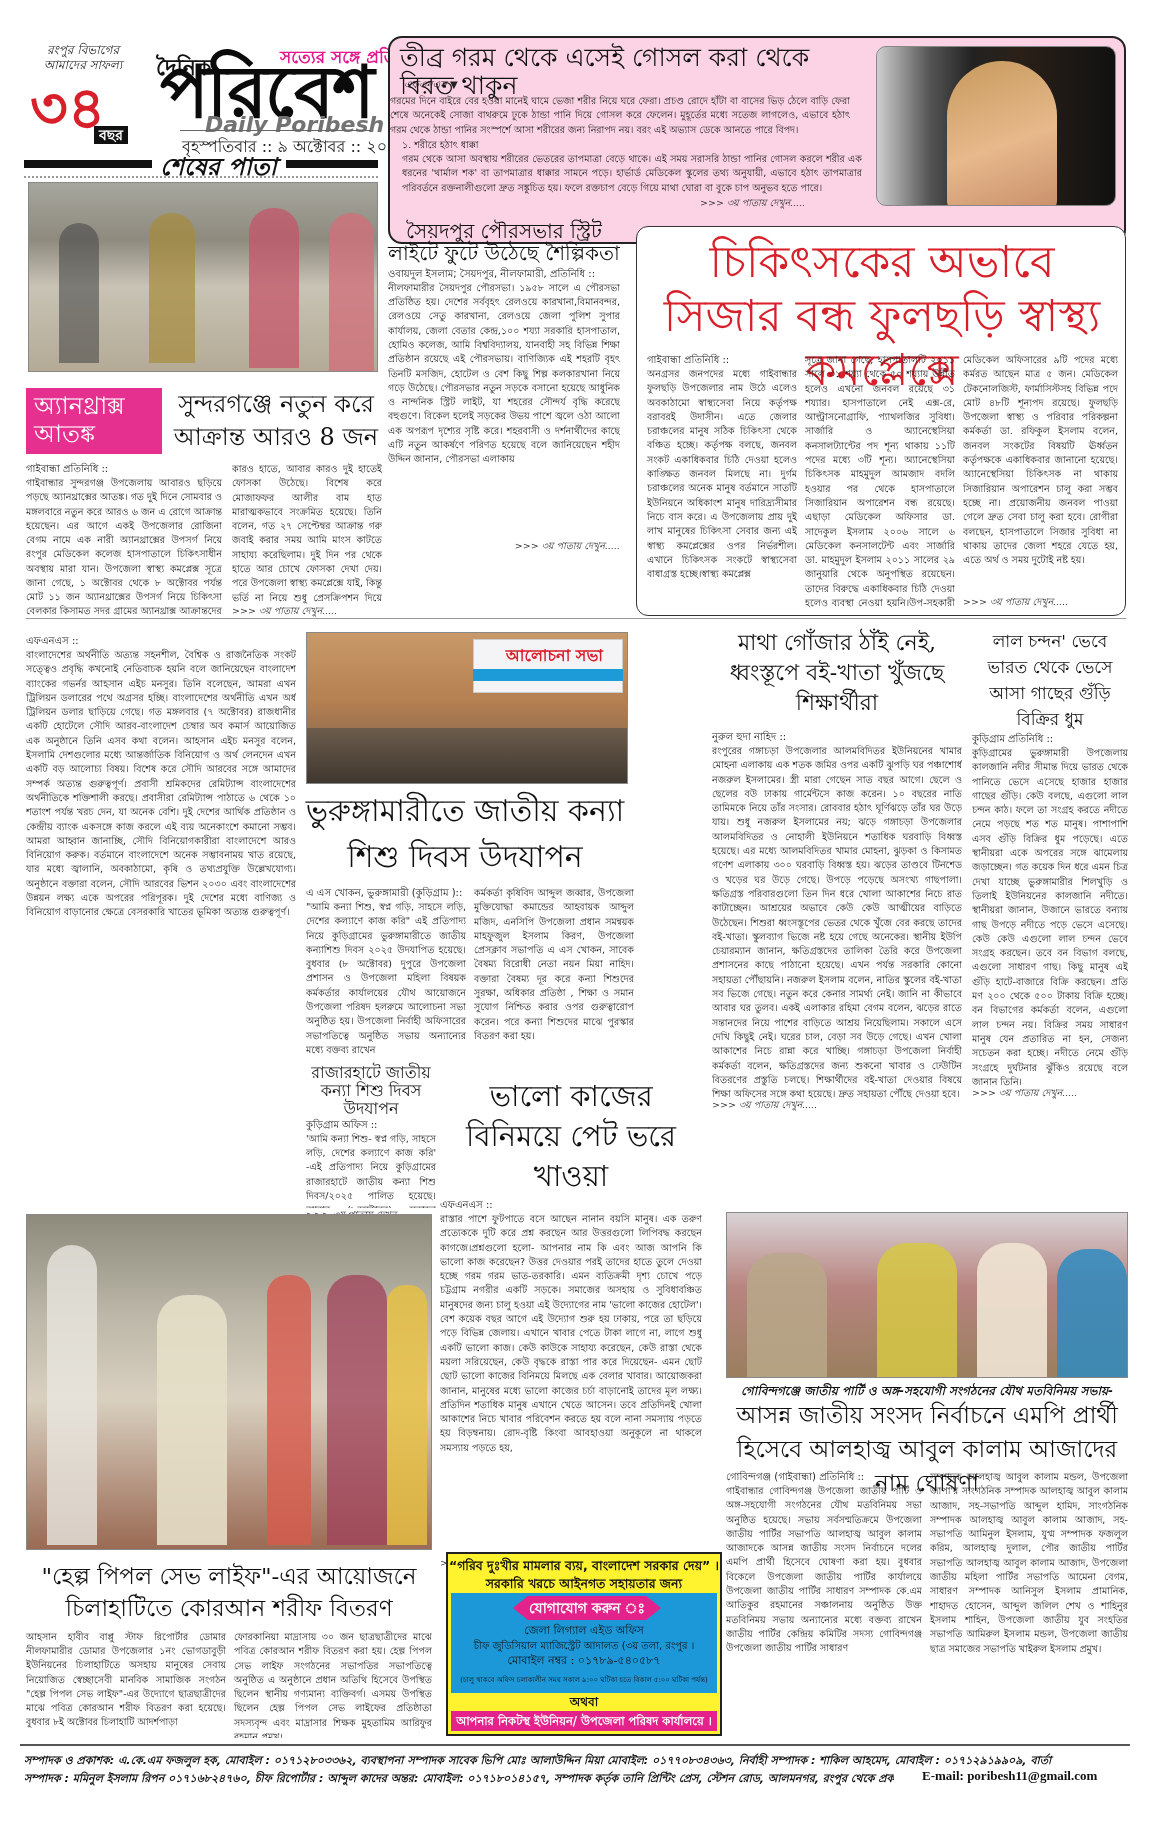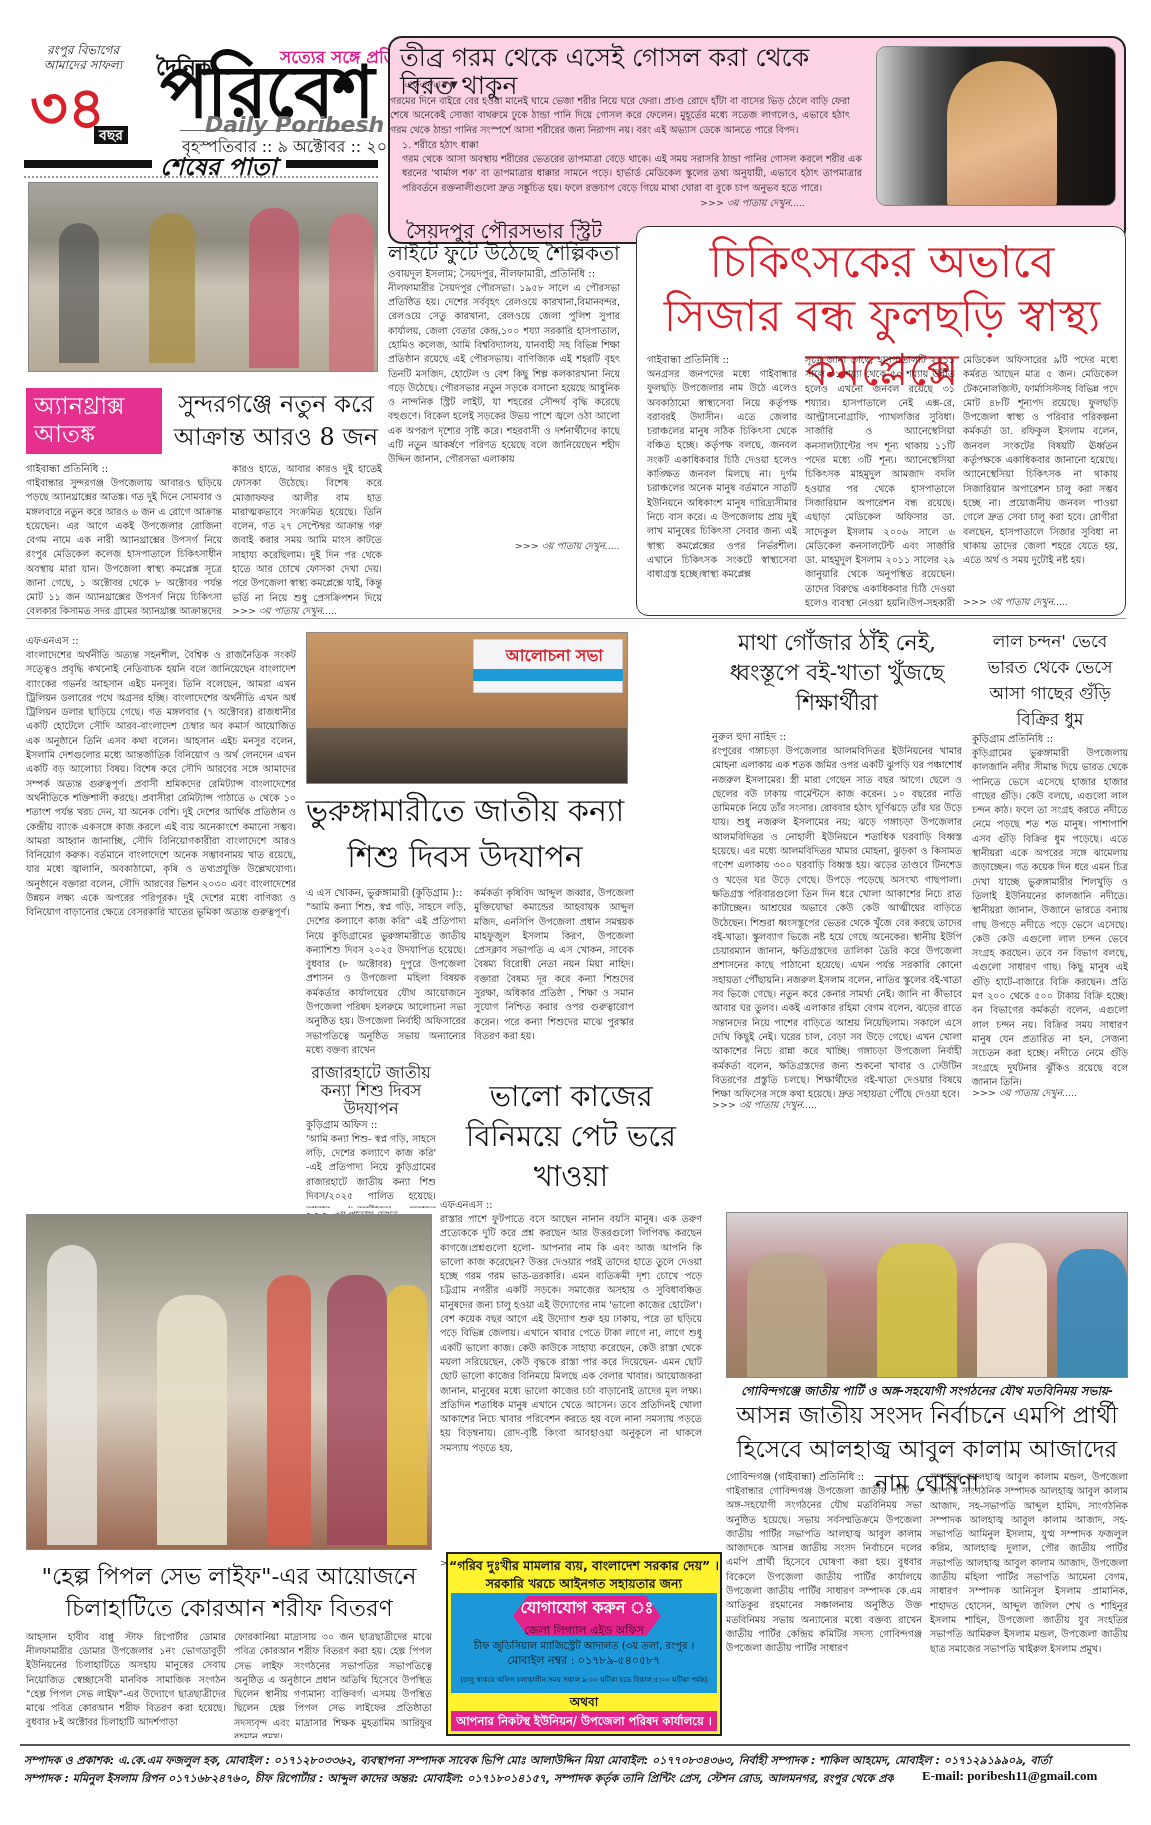--- a/index.html
+++ b/index.html
@@ -159,21 +159,21 @@
 
 <div class="abs hl" style="left:26px;top:1560px;width:406px;font-size:23px;line-height:32px;font-weight:normal">"হেল্প পিপল সেভ লাইফ"-এর আয়োজনে চিলাহাটিতে কোরআন শরীফ বিতরণ</div>
 <div class="abs txt" style="left:26px;top:1630px;width:200px;height:14px">আহসান হাবীব বাপ্পু স্টাফ রিপোর্টার ডোমার (নীলফামারী) ::</div>
 <div class="abs txt" style="left:26px;top:1644px;width:200px;height:94px">নীলফামারীর ডোমার উপজেলার ১নং ভোগডাবুড়ী ইউনিয়নের চিলাহাটিতে অসহায় মানুষের সেবায় নিয়োজিত স্বেচ্ছাসেবী মানবিক সামাজিক সংগঠন "হেল্প পিপল সেভ লাইফ"-এর উদ্যোগে ছাত্রছাত্রীদের মাঝে পবিত্র কোরআন শরীফ বিতরণ করা হয়েছে।বুধবার ৮ই অক্টোবর চিলাহাটি আদর্শপাড়া</div>
 <div class="abs txt" style="left:234px;top:1630px;width:198px;height:108px">ফোরকানিয়া মাদ্রাসায় ৩০ জন ছাত্রছাত্রীদের মাঝে পবিত্র কোরআন শরীফ বিতরণ করা হয়। হেল্প পিপল সেভ লাইফ সংগঠনের সভাপতির সভাপতিত্বে অনুষ্ঠিত এ অনুষ্ঠানে প্রধান অতিথি হিসেবে উপস্থিত ছিলেন স্থানীয় গণ্যমান্য ব্যক্তিবর্গ। এসময় উপস্থিত ছিলেন হেল্প পিপল সেভ লাইফের প্রতিষ্ঠাতা সদস্যবৃন্দ এবং মাদ্রাসার শিক্ষক মুহতামিম আরিফুর রহমান প্রমুখ।</div>
 
 <div class="abs ad" style="left:446px;top:1552px;width:276px;height:184px;">
   <div style="text-align:center;font-weight:bold;font-size:12.5px;line-height:19px;padding-top:2px">“গরিব দুঃখীর মামলার ব্যয়, বাংলাদেশ সরকার দেয়” ।</div>
   <div style="text-align:center;font-weight:bold;font-size:12.5px;line-height:18px">সরকারি খরচে আইনগত সহায়তার জন্য</div>
   <div class="ad-blue" style="margin:0 3px;height:100px;position:relative">
-    <div style="position:absolute;left:62px;top:3px;width:148px;height:40px;background:#e3238b;color:#fff;text-align:center;font-weight:bold;font-size:16px;line-height:24px;clip-path:polygon(10% 0,90% 0,100% 50%,90% 100%,10% 100%,0 50%)">যোগাযোগ করুন ঃ</div>
+    <div style="position:absolute;left:62px;top:3px;width:148px;height:24px;background:#e3238b;color:#fff;text-align:center;font-weight:bold;font-size:14px;line-height:24px;clip-path:polygon(10% 0,90% 0,100% 50%,90% 100%,10% 100%,0 50%)">যোগাযোগ করুন ঃ</div>
     <div style="position:absolute;left:0;top:30px;width:100%;text-align:center;font-size:11px;line-height:15px;color:#111">জেলা লিগ্যাল এইড অফিস</div>
     <div style="position:absolute;left:0;top:45px;width:100%;text-align:center;font-size:10px;line-height:15px;color:#111">চীফ জুডিসিয়াল ম্যাজিস্ট্রেট আদালত (৩য় তলা, রংপুর ।</div>
     <div style="position:absolute;left:0;top:60px;width:100%;text-align:center;font-size:11px;line-height:15px;color:#111">মোবাইল নম্বর : ০১৭৮৯-৫৪০৫৮৭</div>
     <div style="position:absolute;left:0;top:80px;width:100%;text-align:center;font-size:7px;line-height:14px;color:#111">(চালু থাকবে অফিস চলাকালীন সময় সকাল ৯:০০ ঘটিকা হতে বিকাল ৫:০০ ঘটিকা পর্যন্ত)</div>
   </div>
   <div style="text-align:center;font-weight:bold;font-size:12px;line-height:18px">অথবা</div>
   <div class="ad-pink" style="margin:0 3px;text-align:center;font-weight:bold;font-size:11.5px;line-height:20px">আপনার নিকটস্থ ইউনিয়ন/ উপজেলা পরিষদ কার্যালয়ে ।</div>
 </div>
 
 <div class="abs photo" style="left:726px;top:1212px;width:402px;height:166px;background:linear-gradient(180deg,#d9d3d6 0%,#b88480 45%,#9a7f5e 100%);">

